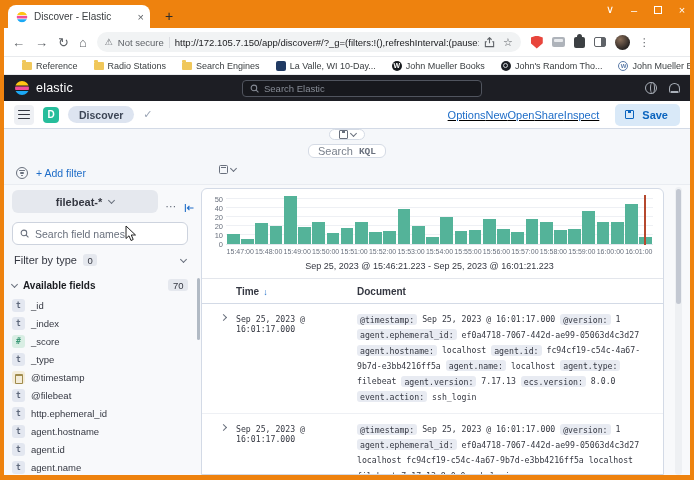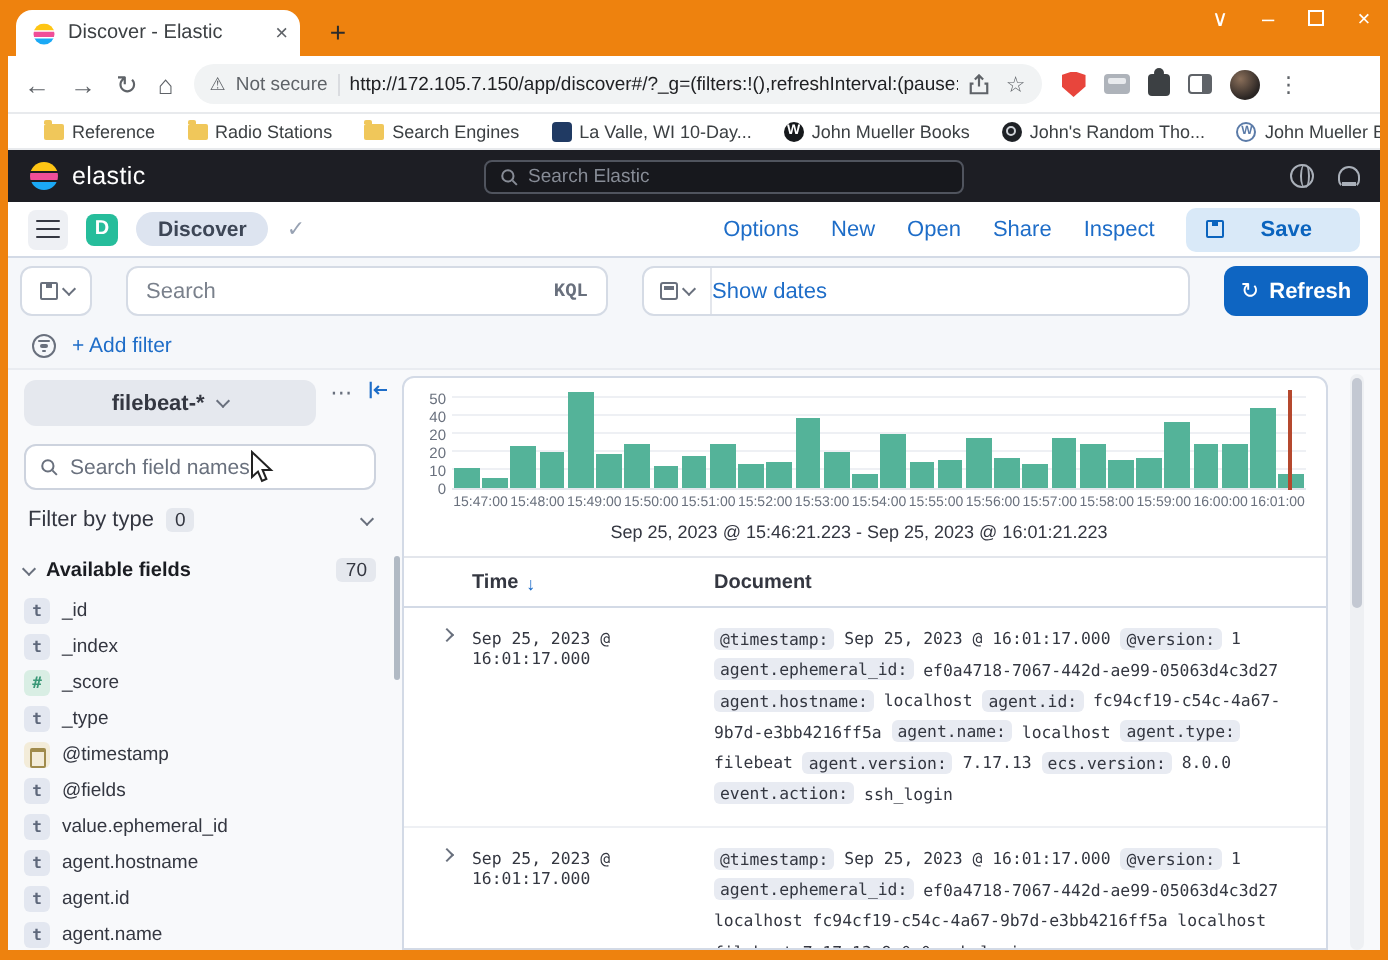--- a/index.html
+++ b/index.html
@@ -62,26 +62,26 @@
 
   
   .knav { height:28px; background:#fff; border-bottom:1px solid #d3dae6; display:flex; align-items:center; padding:0 10px; gap:9px; }
   .hamburger { width:20px; height:20px; border-radius:4px; background:#eef0f4; display:flex; flex-direction:column; justify-content:center; gap:2.5px; padding:0 4px; }
   .hamburger i { height:1.5px; background:#343741; border-radius:1px; }
   .space-badge { width:16px; height:16px; border-radius:4px; background:#26bd9b; color:#fff; font-size:10px; font-weight:bold; text-align:center; line-height:16px; }
   .crumb { background:#dde4f0; color:#3d4656; font-size:10.5px; font-weight:600; border-radius:10px; padding:2.5px 11px; }
   .check { color:#98a2b3; font-size:11px; }
   .knav-right { margin-left:auto; display:flex; align-items:center; gap:16px; }
   .nav-link { color:#1e6dc8; font-size:11px; cursor:pointer; text-decoration:none; }
-  .save-btn { background:#d9e9f8; color:#0b64be; font-size:11px; font-weight:600; border:none; border-radius:5px; padding:5px 24px 5px 10px; display:flex; align-items:center; gap:18px; }
+  .save-btn { background:#d9e9f8; color:#0b64be; font-size:11px; font-weight:600; border:none; border-radius:5px; padding:5px 12px 5px 10px; display:flex; align-items:center; gap:8px; }
   .floppy { width:9px; height:9px; border:1.3px solid #0b64be; border-radius:1px; position:relative; }
   .floppy::after { content:""; position:absolute; top:-1px; left:2px; width:3px; height:3px; background:#0b64be; }
 
   
-  .qbar { height:33px; background:#f5f7fa; display:flex; align-items:center; padding:0 6px; gap:17px; }
+  .qbar { height:33px; background:#f5f7fa; display:flex; align-items:center; padding:0 6px; gap:4px;flex-direction:column; }
   .ctl { background:#fff; border:1px solid #d5dbe5; border-radius:6px; height:25px; display:flex; align-items:center; }
   .savequery { width:36px; justify-content:center; gap:3px; }
   .floppy2 { width:9px; height:9px; border:1.3px solid #69707d; border-radius:1px; position:relative; }
   .floppy2::after { content:""; position:absolute; top:-1px; left:2px; width:3px; height:3px; background:#69707d; }
   .chev { width:5px; height:5px; border-style:solid; border-color:#69707d; border-width:0 1.3px 1.3px 0; transform:rotate(45deg); margin-top:-2px; }
   .searchbox { flex:1; padding:0 9px; gap:6px; }
   .searchbox .ph { color:#7a818c; font-size:11px; flex:1; }
   .kql { color:#69707d; font-size:9.5px; font-weight:600;font-family:Liberation Mono, monospace; }
   .dategroup { width:274px; padding:0; }
   .dateseg { width:34px; height:100%; display:flex; align-items:center; justify-content:center; gap:3px; border-right:1px solid #e3e6ec; }
@@ -94,21 +94,21 @@
 
   .fbar { height:23px; background:#f5f7fa; display:flex; align-items:center; padding:0 12px; gap:8px; border-bottom:1px solid #e9ecf1; }
   .filter-ico { width:12px; height:12px; border-radius:50%; border:1.3px solid #69707d; display:flex; flex-direction:column; justify-content:center; align-items:center; gap:1.5px; }
   .filter-ico i { height:1.2px; background:#69707d; border-radius:1px; }
   .filter-ico i:nth-child(1){width:6px;} .filter-ico i:nth-child(2){width:4px;} .filter-ico i:nth-child(3){width:2px;}
   .addfilter { color:#1e6dc8; font-size:10.5px; cursor:pointer; }
 
   
   .content { flex:1; background:#f8f9fb; display:flex; position:relative; overflow:hidden; }
   .sidebar { width:197px; padding:5px 6px 0 8px; position:relative; }
-  .idx-row { display:flex; align-items:flex-start; gap:7px; }
+  .idx-row { display:flex; align-items:flex-end; gap:7px; }
   .idx-btn { width:148px; height:23px; background:#e5e8ee; border:none; border-radius:6px; font-size:11px; font-weight:700; color:#343741; display:flex; align-items:center; justify-content:center; gap:7px; font-family:"Liberation Sans",sans-serif; }
   .dots3 { color:#69707d; font-size:11px; letter-spacing:1px; }
   .collapse-ico { display:block; }
   .sb-search { margin-top:9px; width:176px; height:23px; background:#fff; border:1px solid #cdd3de; border-radius:6px; display:flex; align-items:center; gap:6px; padding:0 7px; }
   .sb-search .ph { color:#69707d; font-size:10.5px; }
   .ftype { margin-top:7px; width:176px; display:flex; align-items:center; gap:6px; padding:2px 2px; }
   .ftype-label { font-size:11px; color:#343741; }
   .badge { background:#e5e8ee; border-radius:3px; font-size:9.5px; color:#343741; padding:0.5px 4.5px; }
   .ftype .chev { margin-left:auto; }
   .avail { margin-top:11px; width:176px; display:flex; align-items:center; gap:6px; }
@@ -285,21 +285,21 @@
     <div class="knav">
       <span class="hamburger">
           <i></i>
           <i></i>
           <i></i>
         </span>
       <span class="space-badge">D</span>
       <span class="crumb">Discover</span>
       <span class="check">✓</span>
       <div class="knav-right">
-        <nav id="knav-links" style="display:flex;gap:16px;align-items:center;">
+        <nav id="knav-links" style="display:flex;gap:0;align-items:center;text-decoration:underline;">
             <a class="nav-link">Options</a>
             <a class="nav-link">New</a>
             <a class="nav-link">Open</a>
             <a class="nav-link">Share</a>
             <a class="nav-link">Inspect</a>
           </nav>
         <button class="save-btn">
           <span class="floppy"></span>
           <span>Save</span>
         </button>
@@ -383,25 +383,25 @@
             <div class="field-row">
               <span class="ficon t">t</span>
               <span class="fname">_type</span>
             </div>
             <div class="field-row">
               <span class="ficon date"></span>
               <span class="fname">@timestamp</span>
             </div>
             <div class="field-row">
               <span class="ficon t">t</span>
-              <span class="fname">@fields</span>
-            </div>
-            <div class="field-row">
-              <span class="ficon t">t</span>
-              <span class="fname">value.ephemeral_id</span>
+              <span class="fname">@filebeat</span>
+            </div>
+            <div class="field-row">
+              <span class="ficon t">t</span>
+              <span class="fname">http.ephemeral_id</span>
             </div>
             <div class="field-row">
               <span class="ficon t">t</span>
               <span class="fname">agent.hostname</span>
             </div>
             <div class="field-row">
               <span class="ficon t">t</span>
               <span class="fname">agent.id</span>
             </div>
             <div class="field-row">

